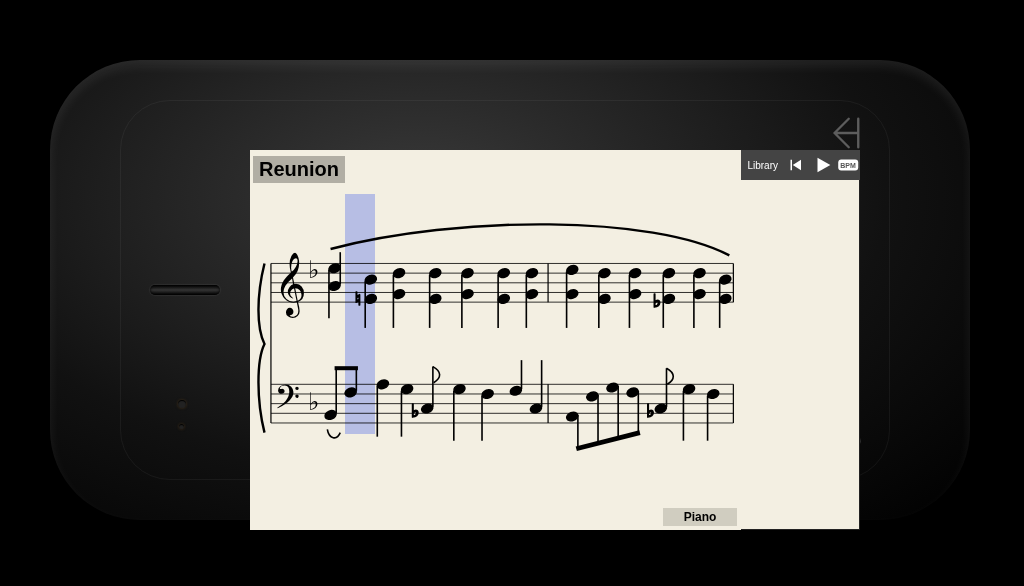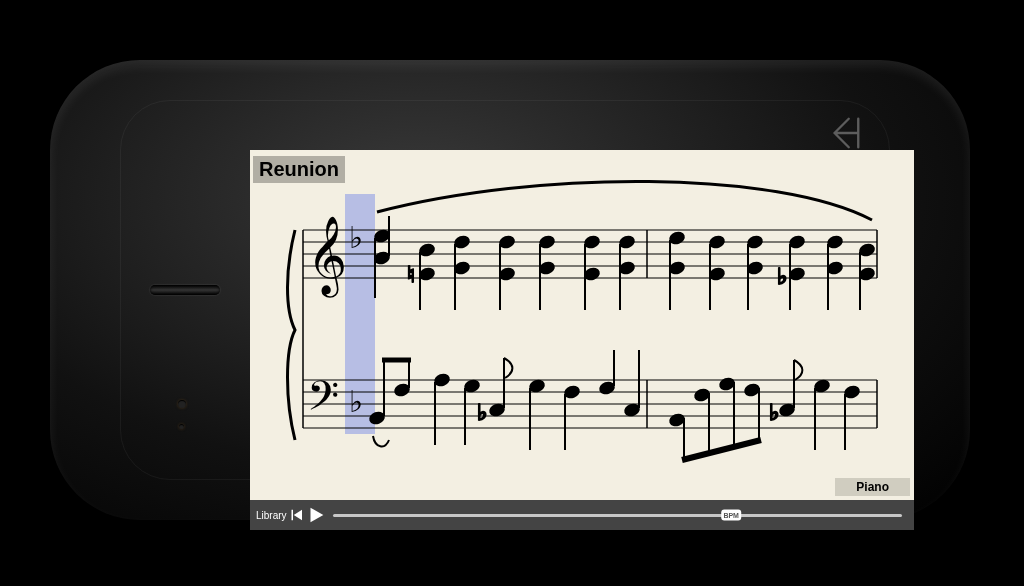--- a/index.html
+++ b/index.html
@@ -51,23 +51,23 @@
     display:flex; flex-direction:column; gap:60px;
     align-items:center;
   }
   .nav svg { width:38px; height:38px; stroke:#5d5d5d; fill:none; stroke-width:3; stroke-linejoin:round; stroke-linecap:round; }
   .nav .back-arrow svg{ width:42px; height:42px;}
 
   
   .screen {
     position:absolute;
     left:200px; top:90px;
-    width:664px; height:380px;
+    width:610px; height:380px;
     background:#f3efe2;
-    display:flex; flex-direction:column;
+    display:flex; flex-direction:row;
     box-shadow: inset 0 0 0 1px #222;
   }
 
   .sheet {
     flex:1; position:relative; overflow:hidden;
     background:#f3efe2;
   }
 
   .title-chip {
     position:absolute; left:3px; top:6px;
@@ -96,20 +96,21 @@
     position:absolute;
     left:0; top:0;
     width:100%; height:100%;
   }
 
   
   .controls {
     height:30px;
     background:#444;
     display:flex; align-items:center;
+    gap:8px;
     padding:0 6px;
     color:#fff;
     font-size:10px;
     justify-content:flex-end;
   }
   .library-label {
     font-size:10px; color:#fff;
     cursor:pointer;
   }
   .icon-btn {

